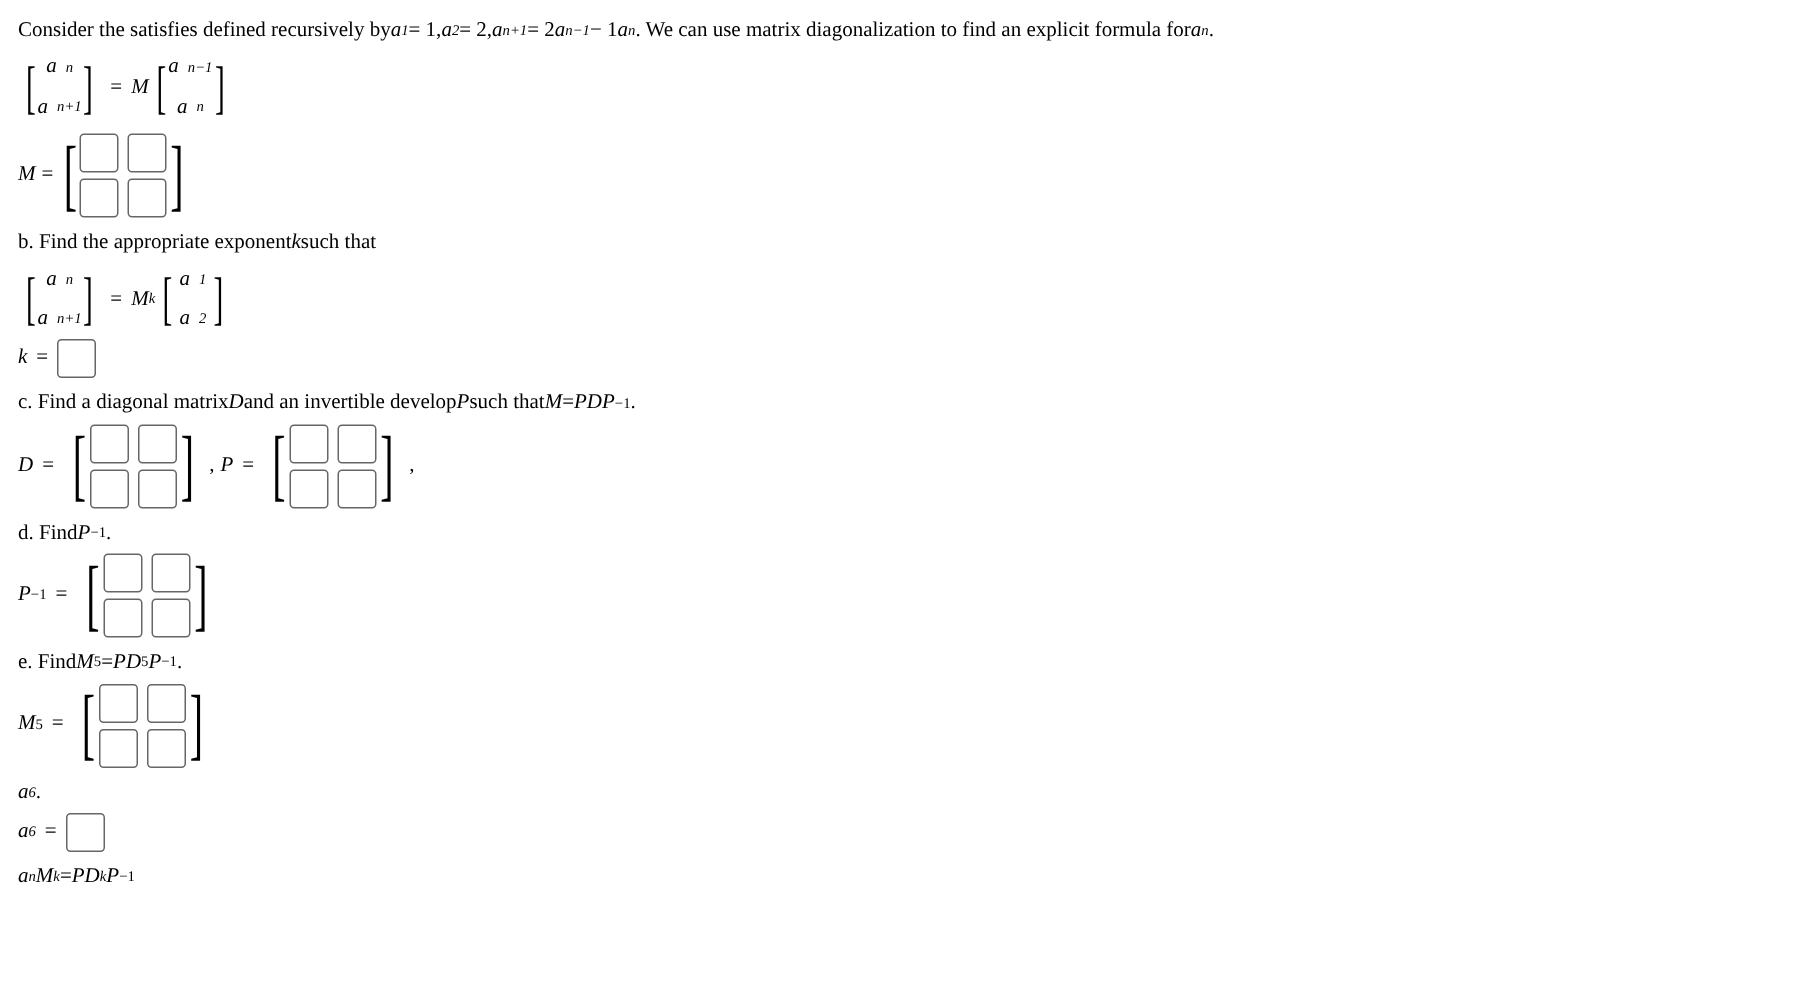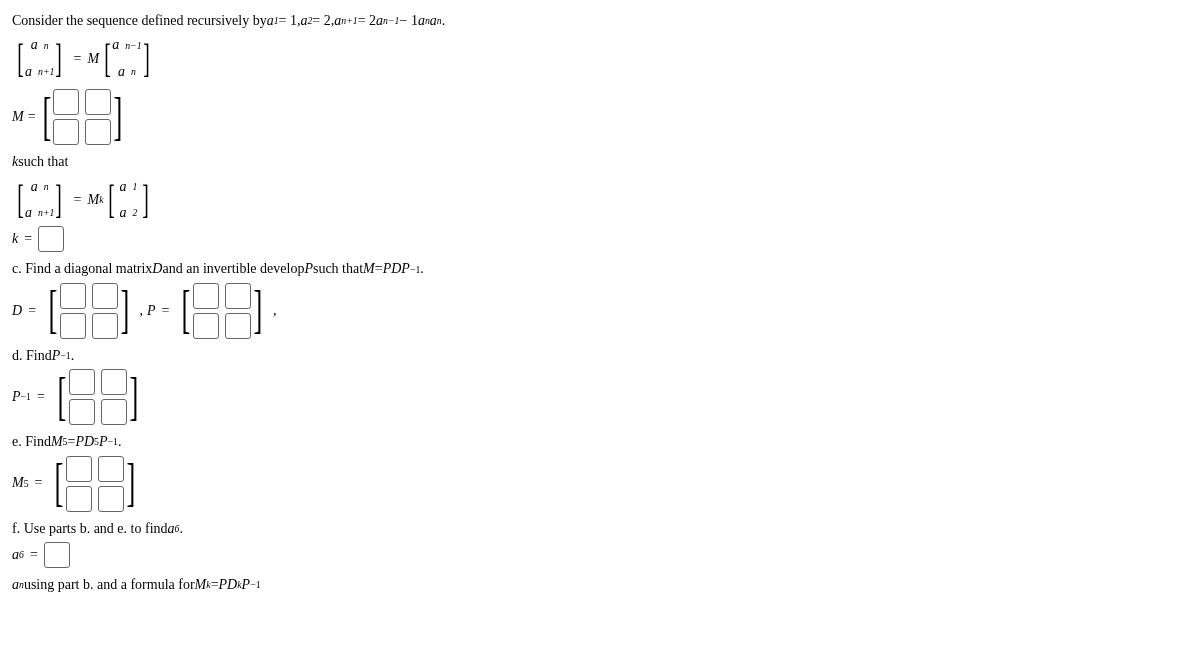--- a/index.html
+++ b/index.html
@@ -61,35 +61,36 @@
     }
     .section { margin: 6px 0; }
     .bigmatrix .bracket-l, .bigmatrix .bracket-r {
       font-size: 3.8em;
     }
   </style>
 </head>
 <body>
 
 <div class="line">
-  <span>Consider the sequence defined recursively by </span>
+  <span>Consider the satisfies defined recursively by </span>
   <span class="mi">a</span>
     <span class="sub">1</span>
   <span> = 1, </span>
   <span class="mi">a</span>
     <span class="sub">2</span>
   <span> = 2, </span>
   <span class="mi">a</span>
     <span class="sub">n+1</span>
   <span> = 2</span>
   <span class="mi">a</span>
     <span class="sub">n−1</span>
   <span> − 1</span>
   <span class="mi">a</span>
     <span class="sub">n</span>
+  <span>. We can use matrix diagonalization to find an explicit formula for </span>
   <span class="mi">a</span>
     <span class="sub">n</span>
   <span>.</span>
 </div>
 
 <div class="line">
   <span class="matrix">
     <span class="bracket-l">[</span>
     <span class="matrix-body">
       <span class="matrix-row cell-text">
@@ -135,20 +136,21 @@
         <input class="input-box" style="">
         <input class="input-box" style="">
       </span>
     </span>
     <span class="bracket-r">]</span>
   </span>
 </div>
 
 <div class="section">
   <div class="line">
+    <span>b. Find the appropriate exponent </span>
     <span class="mi">k</span>
     <span> such that</span>
   </div>
   <div class="line">
     <span class="matrix">
       <span class="bracket-l">[</span>
       <span class="matrix-body">
         <span class="matrix-row cell-text">
             <span class="mi">a</span>
             <span class="sub">n</span>
@@ -292,37 +294,35 @@
             <input class="input-box" style="">
           </span>
       </span>
       <span class="bracket-r">]</span>
     </span>
   </div>
 </div>
 
 <div class="section">
   <div class="line">
-    <span>f. Use parts b. and e. to find </span>
     <span class="mi">a</span>
       <span class="sub">6</span>
     <span>.</span>
   </div>
   <div class="line">
     <span class="mi">a</span>
       <span class="sub">6</span>
     <span class="eq">=</span>
     <input class="input-box" style="">
   </div>
 </div>
 
 <div class="line section">
   <span class="mi">a</span>
     <span class="sub">n</span>
-  <span> using part b. and a formula for </span>
   <span class="mi">M</span>
     <span class="sup mi">k</span>
   <span> = </span>
   <span class="mi">PD</span>
     <span class="sup mi">k</span>
   <span class="mi">P</span>
     <span class="sup">−1</span>
 </div>
 
 </body></html>

